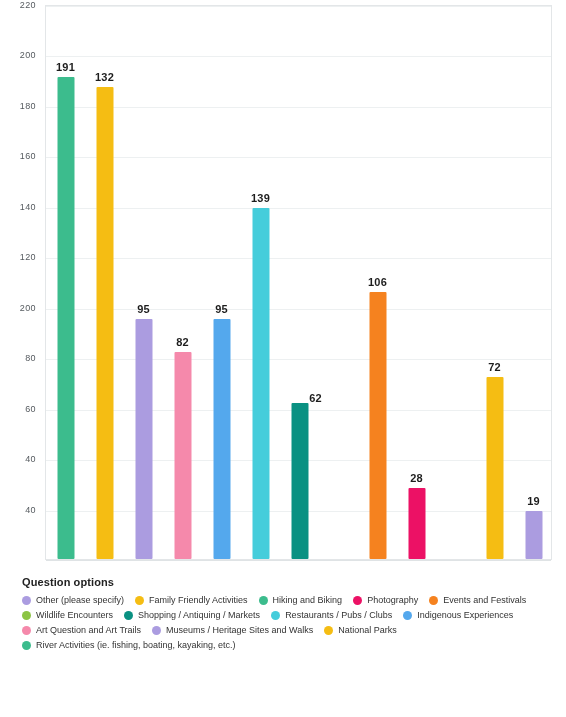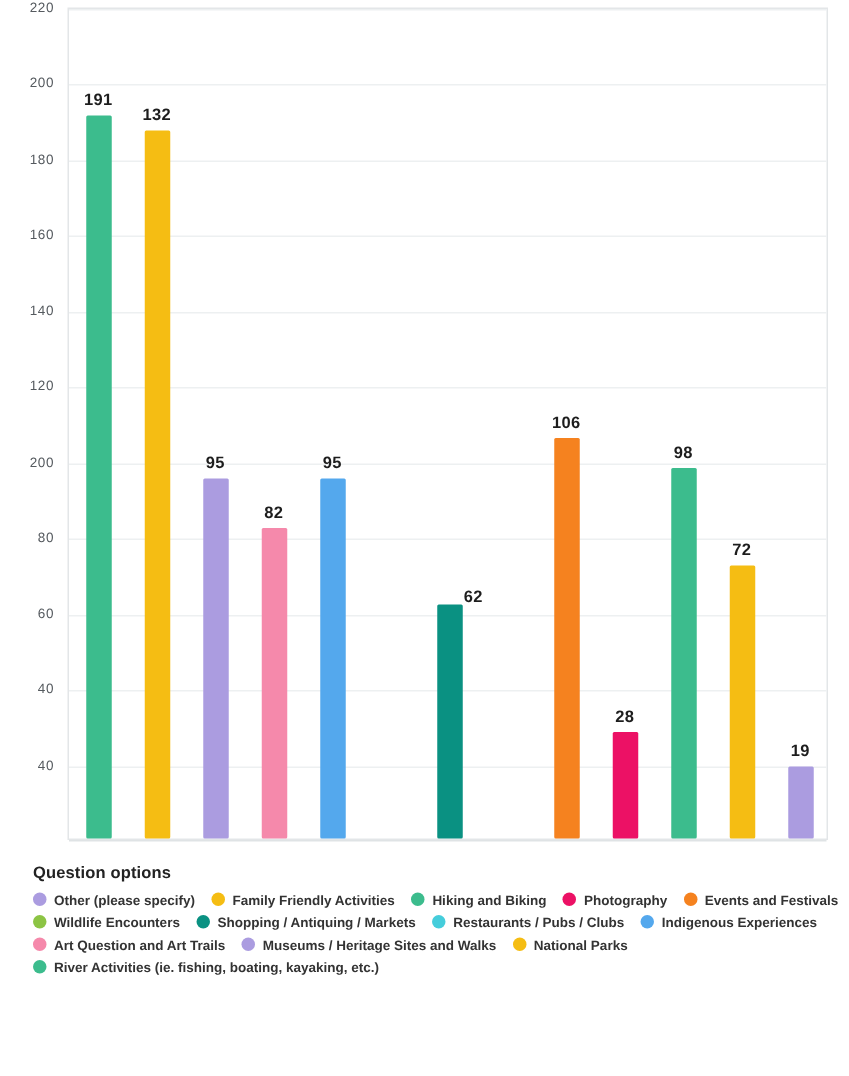--- a/index.html
+++ b/index.html
@@ -117,23 +117,23 @@
     letter-spacing: 0.1px;
   }
   .legend-row {
     display: flex;
     align-items: center;
     flex-wrap: nowrap;
     height: 15px;
   }
   .legend-item {
     display: flex;
+    align-items: center;
     margin-right: 11px;
     white-space: nowrap;
-    font-weight: bold;
   }
   .legend-swatch {
     width: 9px;
     height: 9px;
     border-radius: 50%;
     margin-right: 5px;
     flex: 0 0 auto;
   }
   .legend-label {
     font-size: 9px;
@@ -203,35 +203,35 @@
             <div class="bar-value" style="bottom: 243.659px;">95</div>
           </div>
           <div class="bar-slot" style="left: 117px; width: 39px;">
             <div class="bar" title="Art Galleries and Art Trails" style="height: 206.864px; background: rgb(245, 137, 171);"></div>
             <div class="bar-value" style="bottom: 210.864px;">82</div>
           </div>
           <div class="bar-slot" style="left: 156px; width: 39px;">
             <div class="bar" title="Indigenous Experiences" style="height: 239.659px; background: rgb(84, 168, 237);"></div>
             <div class="bar-value" style="bottom: 243.659px;">95</div>
           </div>
+          <div class="bar-slot" style="left: 195px; width: 39px;">
+            <div class="bar" title="Restaurants / Pubs / Clubs" style="height: 350.659px; background: rgb(69, 205, 219);"></div>
+            <div class="bar-value" style="bottom: 354.659px;">139</div>
+          </div>
           <div class="bar-slot" style="left: 234px; width: 39px;">
             <div class="bar" title="Shopping / Antiquing / Markets" style="height: 156.409px; background: rgb(10, 145, 130);"></div>
             <div class="bar-value" style="bottom: 155px; margin-left: 16px;">62</div>
           </div>
           <div class="bar-slot" style="left: 312px; width: 39px;">
             <div class="bar" title="Events and Festivals" style="height: 267.409px; background: rgb(245, 130, 31);"></div>
             <div class="bar-value" style="bottom: 271.409px;">106</div>
           </div>
           <div class="bar-slot" style="left: 351px; width: 39px;">
             <div class="bar" title="Photography" style="height: 70.6364px; background: rgb(236, 17, 101);"></div>
             <div class="bar-value" style="bottom: 74.6364px;">28</div>
-          </div>
-          <div class="bar-slot" style="left: 390px; width: 39px;">
-            <div class="bar" title="River Activities (ie. fishing, boating, kayaking, etc.)" style="height: 247.227px; background: rgb(60, 188, 141);"></div>
-            <div class="bar-value" style="bottom: 251.227px;">98</div>
           </div>
           <div class="bar-slot" style="left: 429px; width: 39px;">
             <div class="bar" title="National Parks" style="height: 181.636px; background: rgb(245, 189, 19);"></div>
             <div class="bar-value" style="bottom: 185.636px;">72</div>
           </div>
           <div class="bar-slot" style="left: 468px; width: 39px;">
             <div class="bar" title="Other (please specify)" style="height: 47.9318px; background: rgb(171, 156, 224);"></div>
             <div class="bar-value" style="bottom: 51.9318px;">19</div>
           </div>
         </div>

